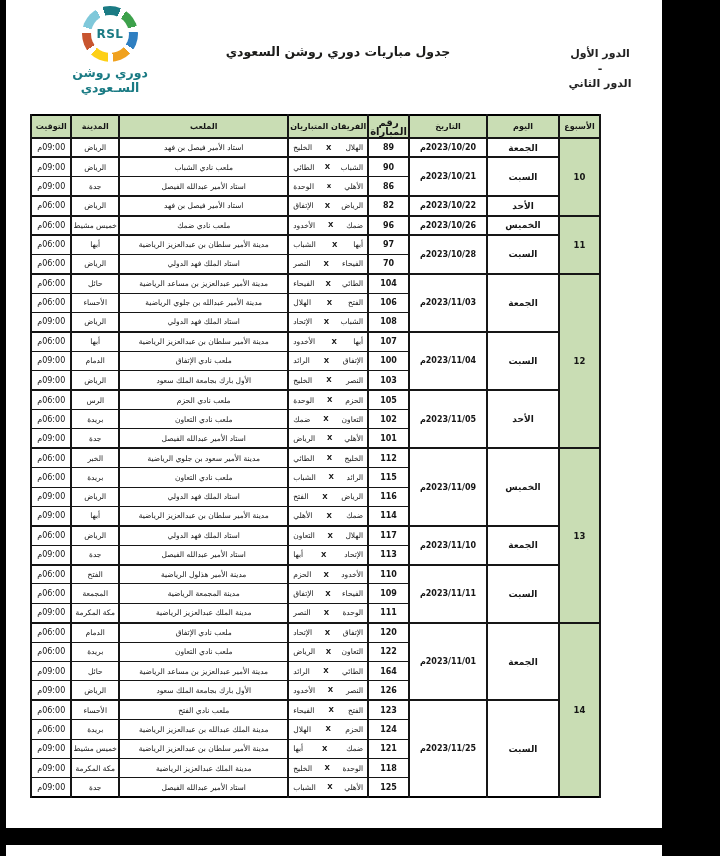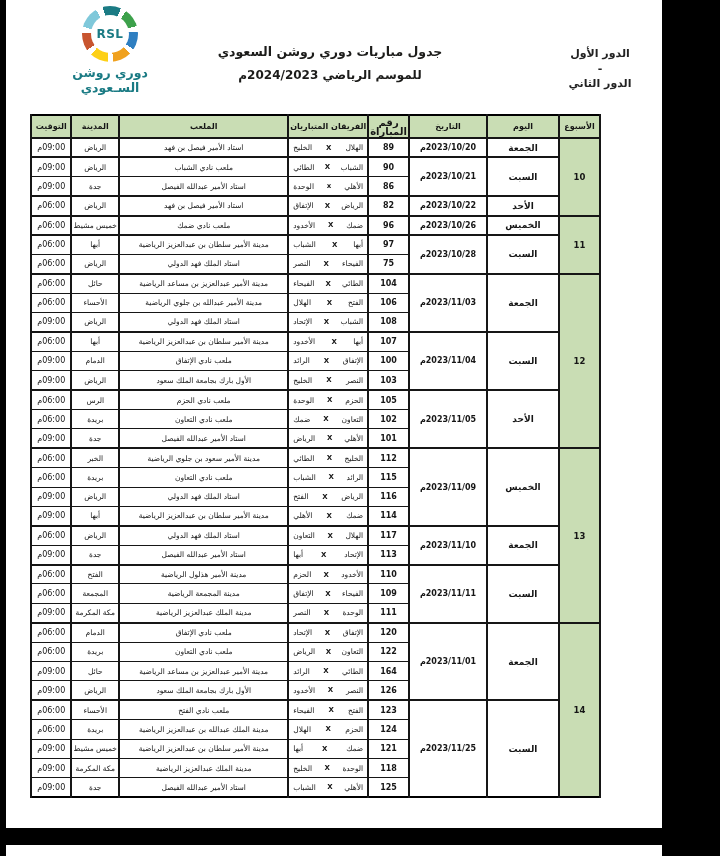--- a/index.html
+++ b/index.html
@@ -20,21 +20,21 @@
       #fdd017 200deg 238deg,#fff 238deg 250deg,
       #c8552f 250deg 288deg,#fff 288deg 300deg,
       #7fc8da 300deg 345deg,#fff 345deg 360deg);}
   .logo-inner{position:absolute;left:9px;top:9px;width:38px;height:38px;border-radius:50%;
     background:#fff;display:flex;align-items:center;justify-content:center;}
   .logo-abbr{color:var(--teal);font-weight:bold;font-size:12px;letter-spacing:.5px;}
   .logo-line{color:var(--teal);font-weight:bold;font-size:12.5px;line-height:15px;}
   .logo-line.first{margin-top:3px;}
 
   
-  .title-block{position:absolute;left:144px;top:44px;width:360px;text-align:center;color:#1c1c1a;}
+  .title-block{position:absolute;left:152px;top:44px;width:360px;text-align:center;color:#1c1c1a;}
   .title-line1{font-size:12.5px;font-weight:bold;}
   .title-line2{font-size:12px;font-weight:bold;margin-top:9px;}
 
   
   .rounds-block{position:absolute;right:16px;top:46px;width:92px;text-align:center;color:#222;}
   .rounds-block div{font-size:11px;font-weight:bold;line-height:15px;}
 
   
   table.sched{position:absolute;right:61px;top:114px;border-collapse:collapse;table-layout:fixed;
     border:2px solid #000;}
@@ -67,21 +67,20 @@
         <div class="logo-inner">
           <span class="logo-abbr">RSL</span>
         </div>
       </div>
       <div class="logo-line first">دوري روشن</div>
       <div class="logo-line">السـعودي</div>
     </div>
 
     <div class="title-block">
       <div class="title-line1">جدول مباريات  دوري روشن السعودي</div>
-      <div class="title-line2">للموسم الرياضي 2024/2023م</div>
     </div>
 
     <div class="rounds-block">
       <div>الدور الأول</div>
       <div>-</div>
       <div>الدور الثاني</div>
     </div>
 
     <table class="sched" dir="rtl">
       <colgroup>
@@ -191,21 +190,21 @@
                 <span>أبها</span>
                 <span class="vs">X</span>
                 <span>الشباب</span>
               </div>
             </td>
             <td class="stadium">مدينة الأمير سلطان بن عبدالعزيز الرياضية</td>
             <td class="city">أبها</td>
             <td class="time">06:00م</td>
           </tr>
           <tr>
-            <td class="no">75</td>
+            <td class="no">70</td>
             <td class="teams">
               <div class="vsrow">
                 <span>الفيحاء</span>
                 <span class="vs">X</span>
                 <span>النصر</span>
               </div>
             </td>
             <td class="stadium">استاد الملك فهد الدولي</td>
             <td class="city">الرياض</td>
             <td class="time">06:00م</td>

